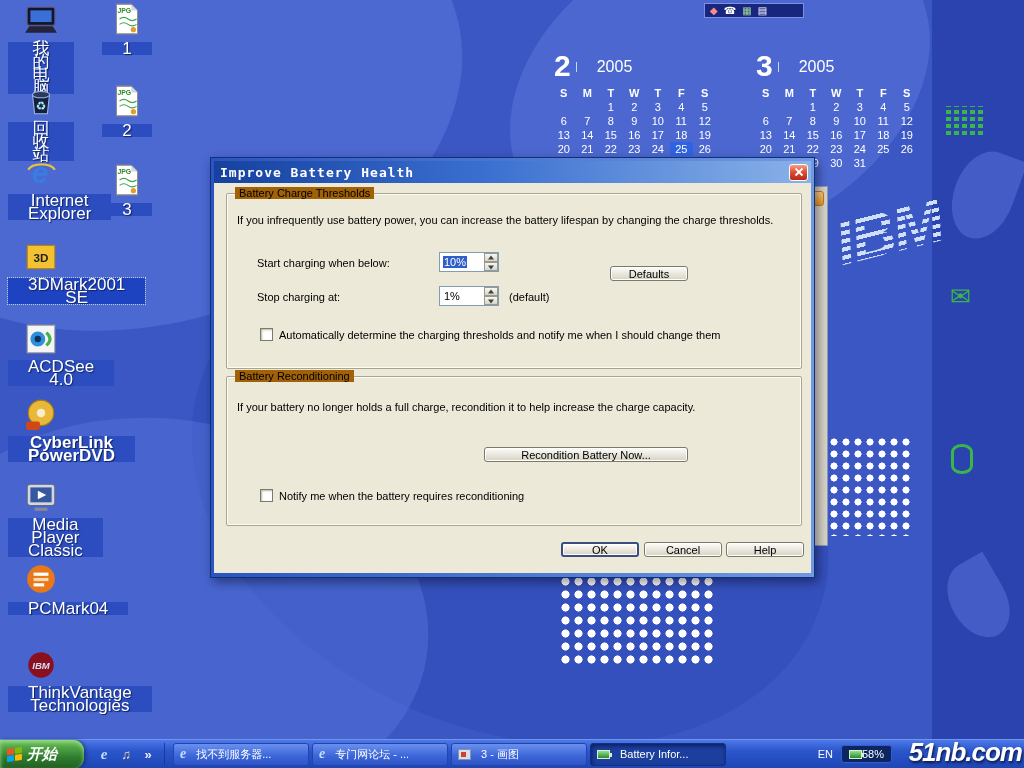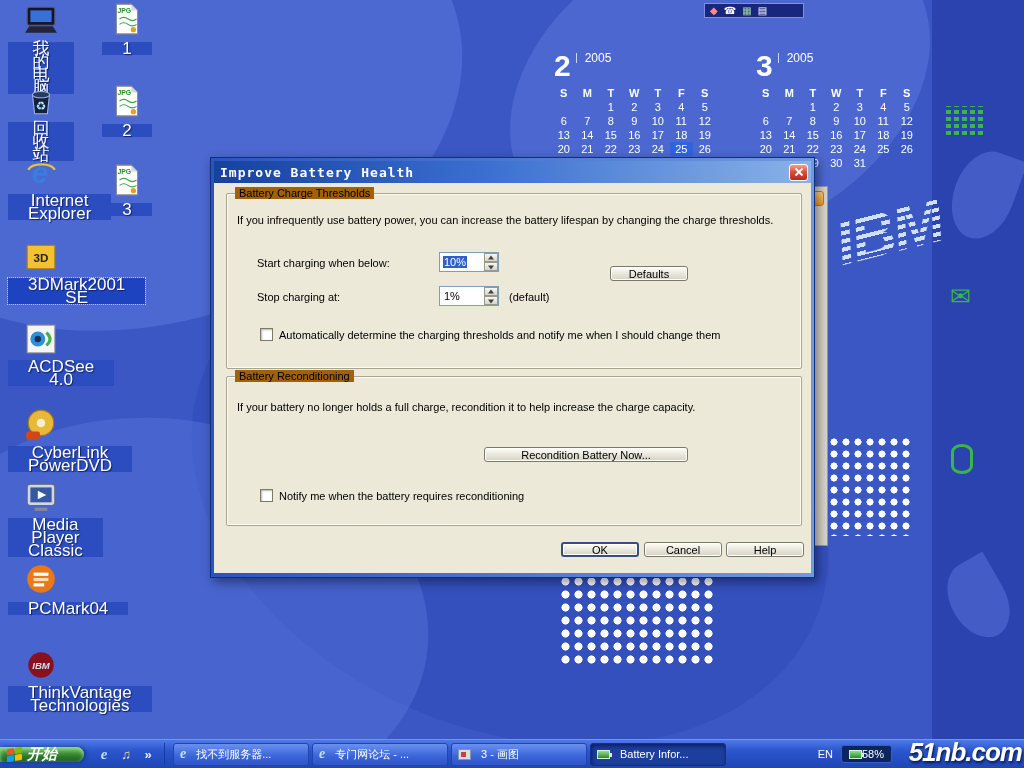--- a/index.html
+++ b/index.html
@@ -40,21 +40,21 @@
   .desk-icon{position:absolute;width:66px;text-align:center;z-index:2;cursor:default}
   .desk-icon svg{width:34px;height:34px;display:inline-block}
   .desk-icon .lbl{display:inline-block;font-size:17px;line-height:13px;color:#fff;background:#2b4dc0;padding:0 20px;
     text-shadow:1px 1px 1px #12235e}
   .desk-icon.selected .lbl{background:#1e43c0;outline:1px dotted #bcd}
 
   
   .cal{position:absolute;color:#fff;z-index:1}
   .cal-top{display:flex;align-items:flex-start;gap:5px;margin-left:2px}
   .cal-num{font-size:30px;font-weight:bold;line-height:28px}
-  .cal-year{font-size:12px;border-left:1px solid #cdd7f2;padding-left:8px;margin-top:1px;line-height:10px}
+  .cal-year{font-size:16px;border-left:1px solid #cdd7f2;padding-left:20px;margin-top:10px;line-height:10px}
   .cal-grid{margin-top:6px;display:grid;grid-template-columns:repeat(7,23.5px);font-size:11px;line-height:14px;text-align:center}
   .cal-grid .hd{font-weight:bold}
   .cal-grid .hl{background:#2f63e0;border-radius:2px}
 
   
   .bg-window{position:absolute;left:810px;top:186px;width:18px;height:360px;background:#d8d4c8;border:1px solid #8a9ab8;z-index:3}
   .bg-window-btn{position:absolute;left:806px;top:191px;width:18px;height:15px;background:linear-gradient(#ffd080,#f09828);
     border:1px solid #c87818;border-radius:3px;z-index:4}
 
   
@@ -103,21 +103,21 @@
   .cb{position:absolute;width:13px;height:13px;background:#fff;border:1px solid #7b7b6b;box-shadow:inset 1px 1px 2px #b9b6a8}
   .cb1{left:33px;top:134px}
   .cb2{left:33px;top:112px}
   .cb-lab{position:absolute}
   .cb1l{left:52px;top:135px}
   .cb2l{left:52px;top:113px}
 
   
   .taskbar{position:absolute;left:0;bottom:0;width:100%;height:29px;z-index:20;display:flex;align-items:center;
     background:linear-gradient(#4d79e8,#2a55cc 40%,#1e46b4);border-top:1px solid #6f95ee}
-  .start-button{height:15px;flex:none;width:84px;display:flex;align-items:center;gap:5px;padding:0 10px 0 7px;
+  .start-button{height:29px;flex:none;width:84px;display:flex;align-items:center;gap:5px;padding:0 10px 0 7px;
     background:linear-gradient(#6cc05a,#2e7d2e 60%,#215c21);border-radius:0 11px 11px 0;
     color:#fff;font-weight:bold;font-style:italic;font-size:15px;box-shadow:inset 0 2px 4px #9ade8a,2px 0 4px rgba(0,0,0,.35)}
   .win-flag{display:grid;grid-template-columns:7px 7px;gap:1px;transform:skewY(-8deg)}
   .win-flag i{height:6px;border-radius:1px}
   .wf1{background:#f35325}.wf2{background:#81bc06}.wf3{background:#05a6f0}.wf4{background:#ffba08}
   .quick-launch{display:flex;align-items:center;gap:6px;padding:0 8px;border-right:1px solid #1a3aa0;height:22px;margin-left:4px}
   .ql{width:16px;height:18px;display:flex;align-items:center;justify-content:center;color:#eef}
   .ql-ie::after{content:"e";font:italic bold 15px "Liberation Serif",serif;color:#bfe0ff}
   .ql-media::after{content:"♫";font-size:13px;color:#ffd9a0}
   .ql-more::after{content:"»";font-weight:bold;font-size:13px}
@@ -276,21 +276,21 @@
 <div class="desk-icon selected" style="left: 8px; top: 240px;"><svg viewBox="0 0 32 32">
       <rect x="3" y="5" width="26" height="22" fill="#f2c230" stroke="#b08010"></rect>
       <text x="16" y="21" font-size="11" font-weight="bold" fill="#222" text-anchor="middle">3D</text>
     </svg><br><span class="lbl">3DMark2001 SE</span></div>
 <div class="desk-icon" style="left: 8px; top: 322px;"><svg viewBox="0 0 32 32">
       <rect x="3" y="3" width="26" height="26" fill="#f5f5f5" stroke="#999"></rect>
       <circle cx="13" cy="16" r="7" fill="#2d8fd8"></circle>
       <circle cx="13" cy="16" r="3" fill="#10305e"></circle>
       <path d="M21 10 q7 6 0 12" stroke="#48b048" stroke-width="3" fill="none"></path>
     </svg><br><span class="lbl">ACDSee 4.0</span></div>
-<div class="desk-icon" style="left: 8px; top: 408px;"><svg viewBox="0 0 32 32">
+<div class="desk-icon" style="left: 8px; top: 398px; font-weight: bold;"><svg viewBox="0 0 32 32">
       <circle cx="16" cy="14" r="12" fill="#e8b838" stroke="#a87818"></circle>
       <circle cx="16" cy="14" r="4" fill="#f8eecc"></circle>
       <rect x="2" y="22" width="13" height="8" rx="2" fill="#d04818"></rect>
     </svg><br><span class="lbl">CyberLink PowerDVD</span></div>
 <div class="desk-icon" style="left: 8px; top: 480px;"><svg viewBox="0 0 32 32">
       <rect x="3" y="4" width="26" height="20" rx="3" fill="#cfd6e4" stroke="#667"></rect>
       <rect x="6" y="7" width="20" height="14" fill="#37589e"></rect>
       <path d="M13 10 l8 4 l-8 4 z" fill="#fff"></path>
       <rect x="10" y="26" width="12" height="3" fill="#889"></rect>
     </svg><br><span class="lbl">Media Player Classic</span></div>

